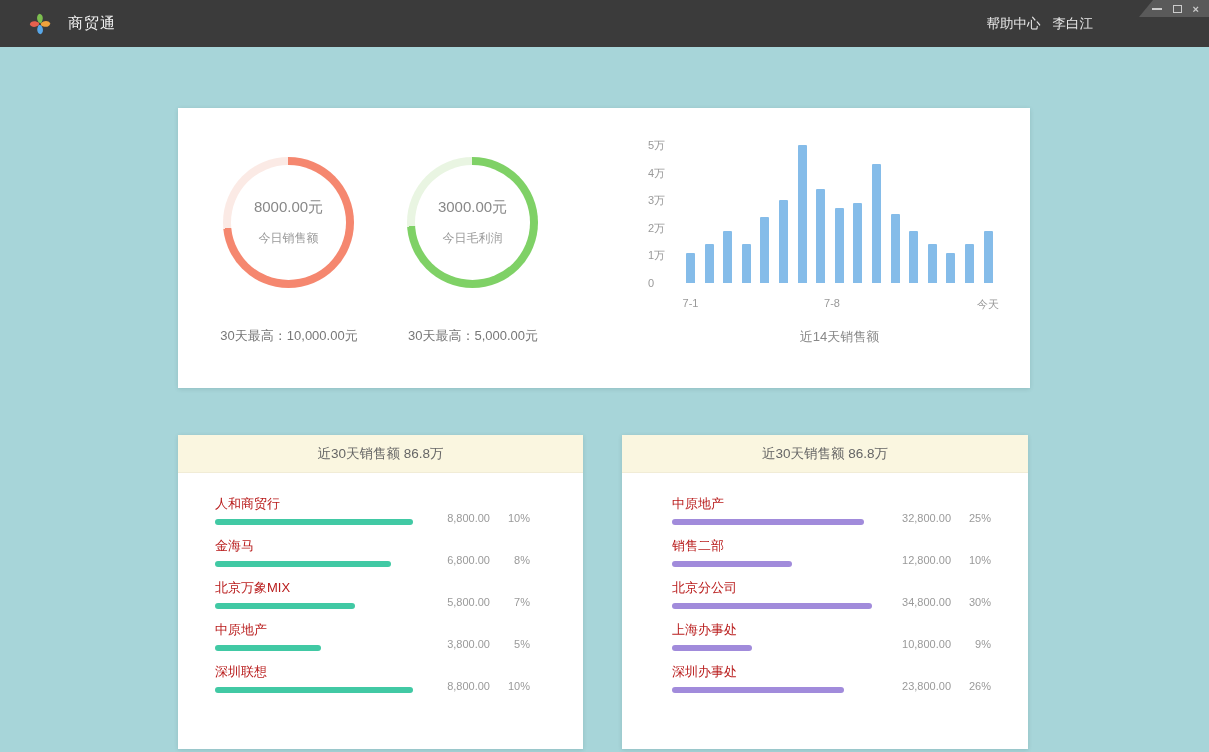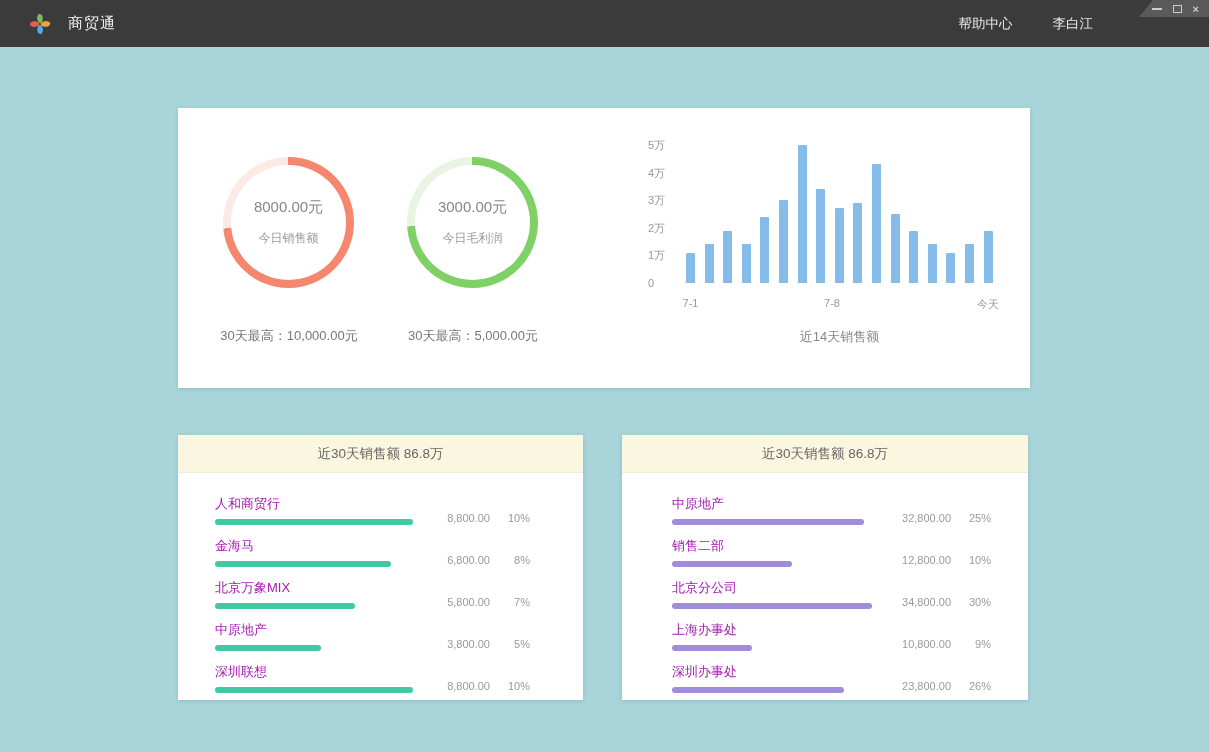--- a/index.html
+++ b/index.html
@@ -12,21 +12,21 @@
   }
 
   
   .titlebar {
     position:absolute; left:0; top:0; width:1209px; height:47px;
     background:#3B3B3B; display:flex; align-items:center;
   }
   .logo { margin-left:28px; width:24px; height:24px; flex:0 0 auto; }
   .app-title { color:#F2F2F2; font-size:15px; letter-spacing:1px; margin-left:16px; font-weight:normal; }
   .titlebar-spacer { flex:1; }
-  .titlebar-nav { display:flex; align-items:center; gap:40px; margin-right:116px; }
+  .titlebar-nav { display:flex; align-items:center; gap:12px; margin-right:116px; }
   .titlebar-link { color:#E8E8E8; font-size:13.5px; cursor:pointer; }
   .win-controls {
     position:absolute; top:0; right:0; height:17px; width:70px;
     background:#5A5A5A;
     clip-path:polygon(14px 0, 100% 0, 100% 100%, 0 100%);
     display:flex; align-items:center; justify-content:flex-end;
     gap:11px; padding-right:10px;
   }
   .wc-min { width:10px; height:2px; background:#CCCCCC; }
   .wc-max { width:9px; height:8px; border:1.5px solid #CCCCCC; }
@@ -53,32 +53,32 @@
   
   .chart { position:absolute; left:470px; top:31px; width:370px; height:215px; }
   .plot-wrap { position:absolute; left:0; top:0; width:100%; height:144px; }
   .ylabel { position:absolute; left:0; font-size:11px; color:#999999; line-height:14px; }
   .bars { position:absolute; left:38px; bottom:0; display:flex; align-items:flex-end; gap:9.6px; }
   .bar { width:9px; border-radius:1px 1px 0 0; }
   .xlabel { position:absolute; font-size:11px; color:#999999; transform:translateX(-50%); white-space:nowrap; }
   .chart-caption { position:absolute; left:38px; top:189px; width:307px; text-align:center; font-size:13px; color:#888888; }
 
   
-  .card-rank { top:435px; width:405px; height:265px; }
+  .card-rank { top:435px; width:405px; height:314px; }
   .rank-left-card { left:178px; }
   .rank-right-card { left:622px; width:406px; }
   .rank-header {
     height:38px; line-height:38px; text-align:center;
     background:#FAF6E0; color:#666666; font-size:13.5px;
     border-bottom:1px solid #F1ECD6;
   }
   .rank-body { padding:22px 53px 0 37px; }
   .rank-right-card .rank-body { padding:22px 37px 0 50px; }
   .rank-row { display:flex; justify-content:space-between; align-items:flex-end; margin-bottom:12px; }
-  .rank-name { font-size:13px; color:#a21caf; margin-bottom:6px; }
+  .rank-name { font-size:13px; color:#b91c1c; margin-bottom:6px; }
   .rank-track { width:200px; }
   .rank-bar { height:6px; border-radius:3px; }
   .rank-val { display:flex; align-items:baseline; font-size:11px; color:#9A9A9A; margin-bottom:1px; }
   .rank-amount { min-width:72px; text-align:right; }
   .rank-percent { min-width:40px; text-align:right; }
 </style>
 </head>
 <body>
 
 <div class="titlebar">

